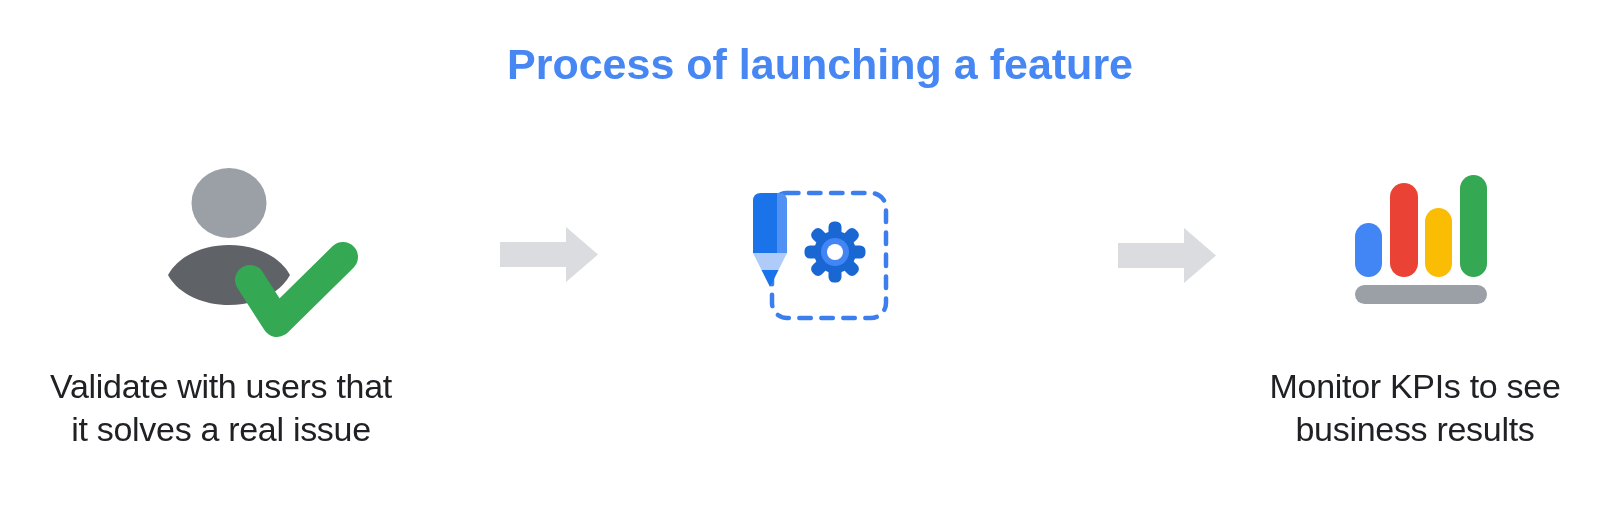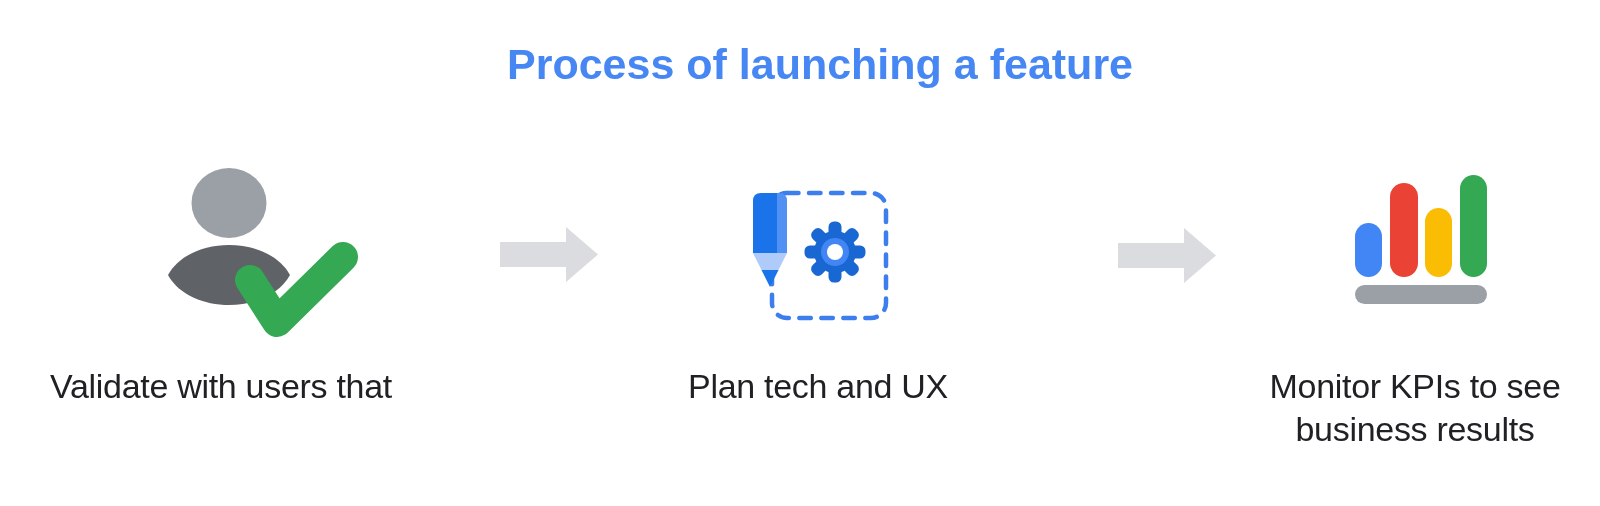--- a/index.html
+++ b/index.html
@@ -103,24 +103,24 @@
   <svg class="icon-svg chart-icon" width="142" height="135" viewBox="0 0 142 135">
     <rect x="5" y="53" width="27" height="54" rx="13.5" fill="#4285F4"></rect>
     <rect x="40" y="13" width="28" height="94" rx="14" fill="#EA4335"></rect>
     <rect x="75" y="38" width="27" height="69" rx="13.5" fill="#FBBC04"></rect>
     <rect x="110" y="5" width="27" height="102" rx="13.5" fill="#34A853"></rect>
     <rect x="5" y="115" width="132" height="19" rx="9.5" fill="#9AA0A6"></rect>
   </svg>
 
   <div class="step-label label-1">
     <div>Validate with users that</div>
+    <div>it solves a real issue</div>
   </div>
 
   <div class="step-label label-2">
-    <div>Plan tech and UX</div>
   </div>
 
   <div class="step-label label-3">
     <div>Monitor KPIs to see</div>
     <div>business results</div>
   </div>
 
 </div>
 
 </body></html>

